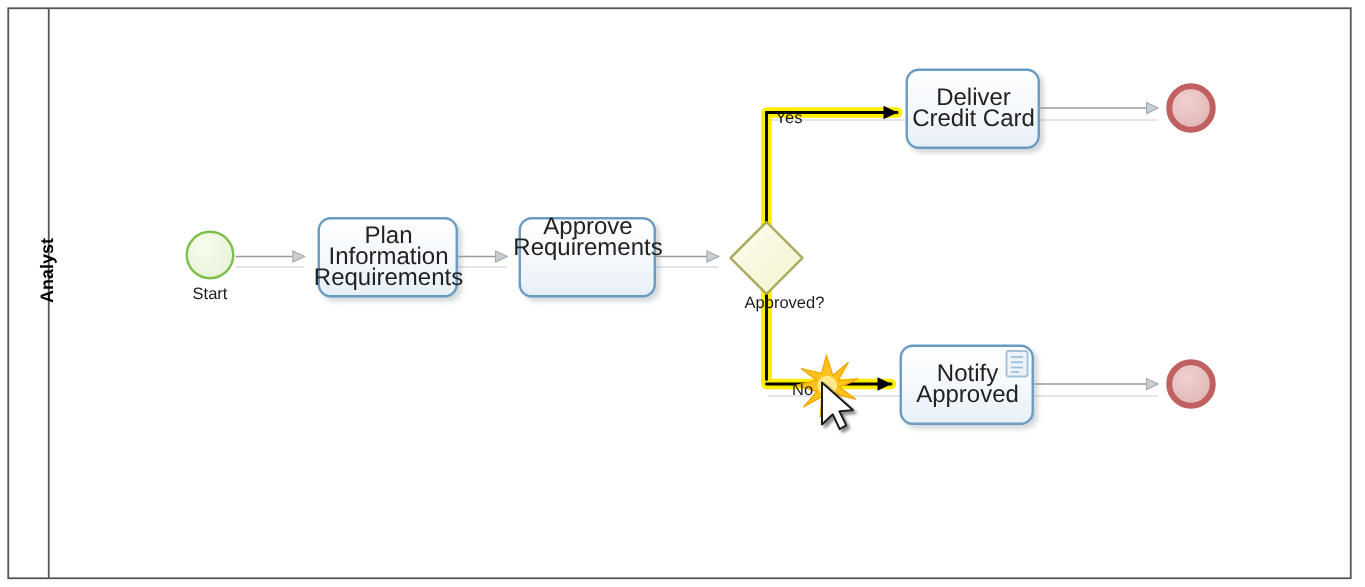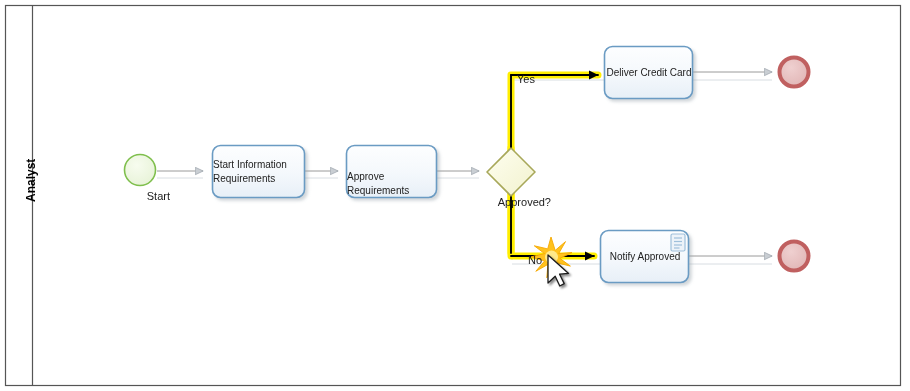--- a/index.html
+++ b/index.html
@@ -7,25 +7,25 @@
     width:910px;height:391px;overflow:hidden;
     font-family:"Liberation Sans","DejaVu Sans",sans-serif;
     -webkit-font-smoothing:antialiased;
   }
   #stage{position:relative;width:910px;height:391px;background:#ffffff;}
   #svg{position:absolute;left:0;top:0;width:910px;height:391px;}
 
   
   .lbl{
     position:absolute;color:#1b1b1b;font-size:11px;line-height:13px;
-    white-space:pre;text-align:right;pointer-events:none;
+    white-space:pre;text-align:center;pointer-events:none;
   }
   .task-lbl{
     position:absolute;display:flex;align-items:center;justify-content:center;
-    color:#222222;font-size:10px;line-height:14px;
+    text-align:center;color:#222222;font-size:16px;line-height:14px;
     pointer-events:none;
   }
   .lane-title{
     position:absolute;font-weight:bold;font-size:12px;color:#000000;
     transform:rotate(-90deg);transform-origin:left top;white-space:nowrap;
   }
 </style>
 </head>
 <body>
 
@@ -149,28 +149,28 @@
     <g filter="url(#curShadow)">
       <path d="M548,255 L548,283 L555.2,276.2 L559.8,286 L564.2,283.6
                L559.6,274.2 L568.6,273.4 Z" fill="#FFFFFF" stroke="#1A1A1A" stroke-width="1.3" stroke-linejoin="round"></path>
     </g>
   </svg>
 
   <div class="lane-title" style="left:24px; top:202px;">Analyst</div>
 
   <div class="lbl" style="left:110px; top:190px; width:60px;">Start</div>
 
-  <div class="task-lbl" style="left:213px; top:146px; width:92px; height:52px;">Start
+  <div class="task-lbl" style="left:213px; top:146px; width:92px; height:52px;">Plan
 Information
 Requirements</div>
 
-  <div class="task-lbl" style="left:347px; top:158px; width:90px; height:52px;">Approve
+  <div class="task-lbl" style="left:347px; top:133px; width:90px; height:52px;">Approve
 Requirements</div>
 
-  <div class="lbl" style="left:471px; top:196px; width:80px;">Approved?</div>
+  <div class="lbl" style="left:483px; top:196px; width:80px;">Approved?</div>
 
   <div class="task-lbl" style="left:605px; top:47px; width:88px; height:52px;">Deliver Credit
 Card</div>
 
   <div class="task-lbl" style="left:601px; top:231px; width:88px; height:52px;">Notify
 Approved</div>
 
   <div class="lbl" style="left:511px; top:73px; width:30px; text-align:center;">Yes</div>
 
   <div class="lbl" style="left:528px; top:254px; width:30px; text-align:left;">No</div>

